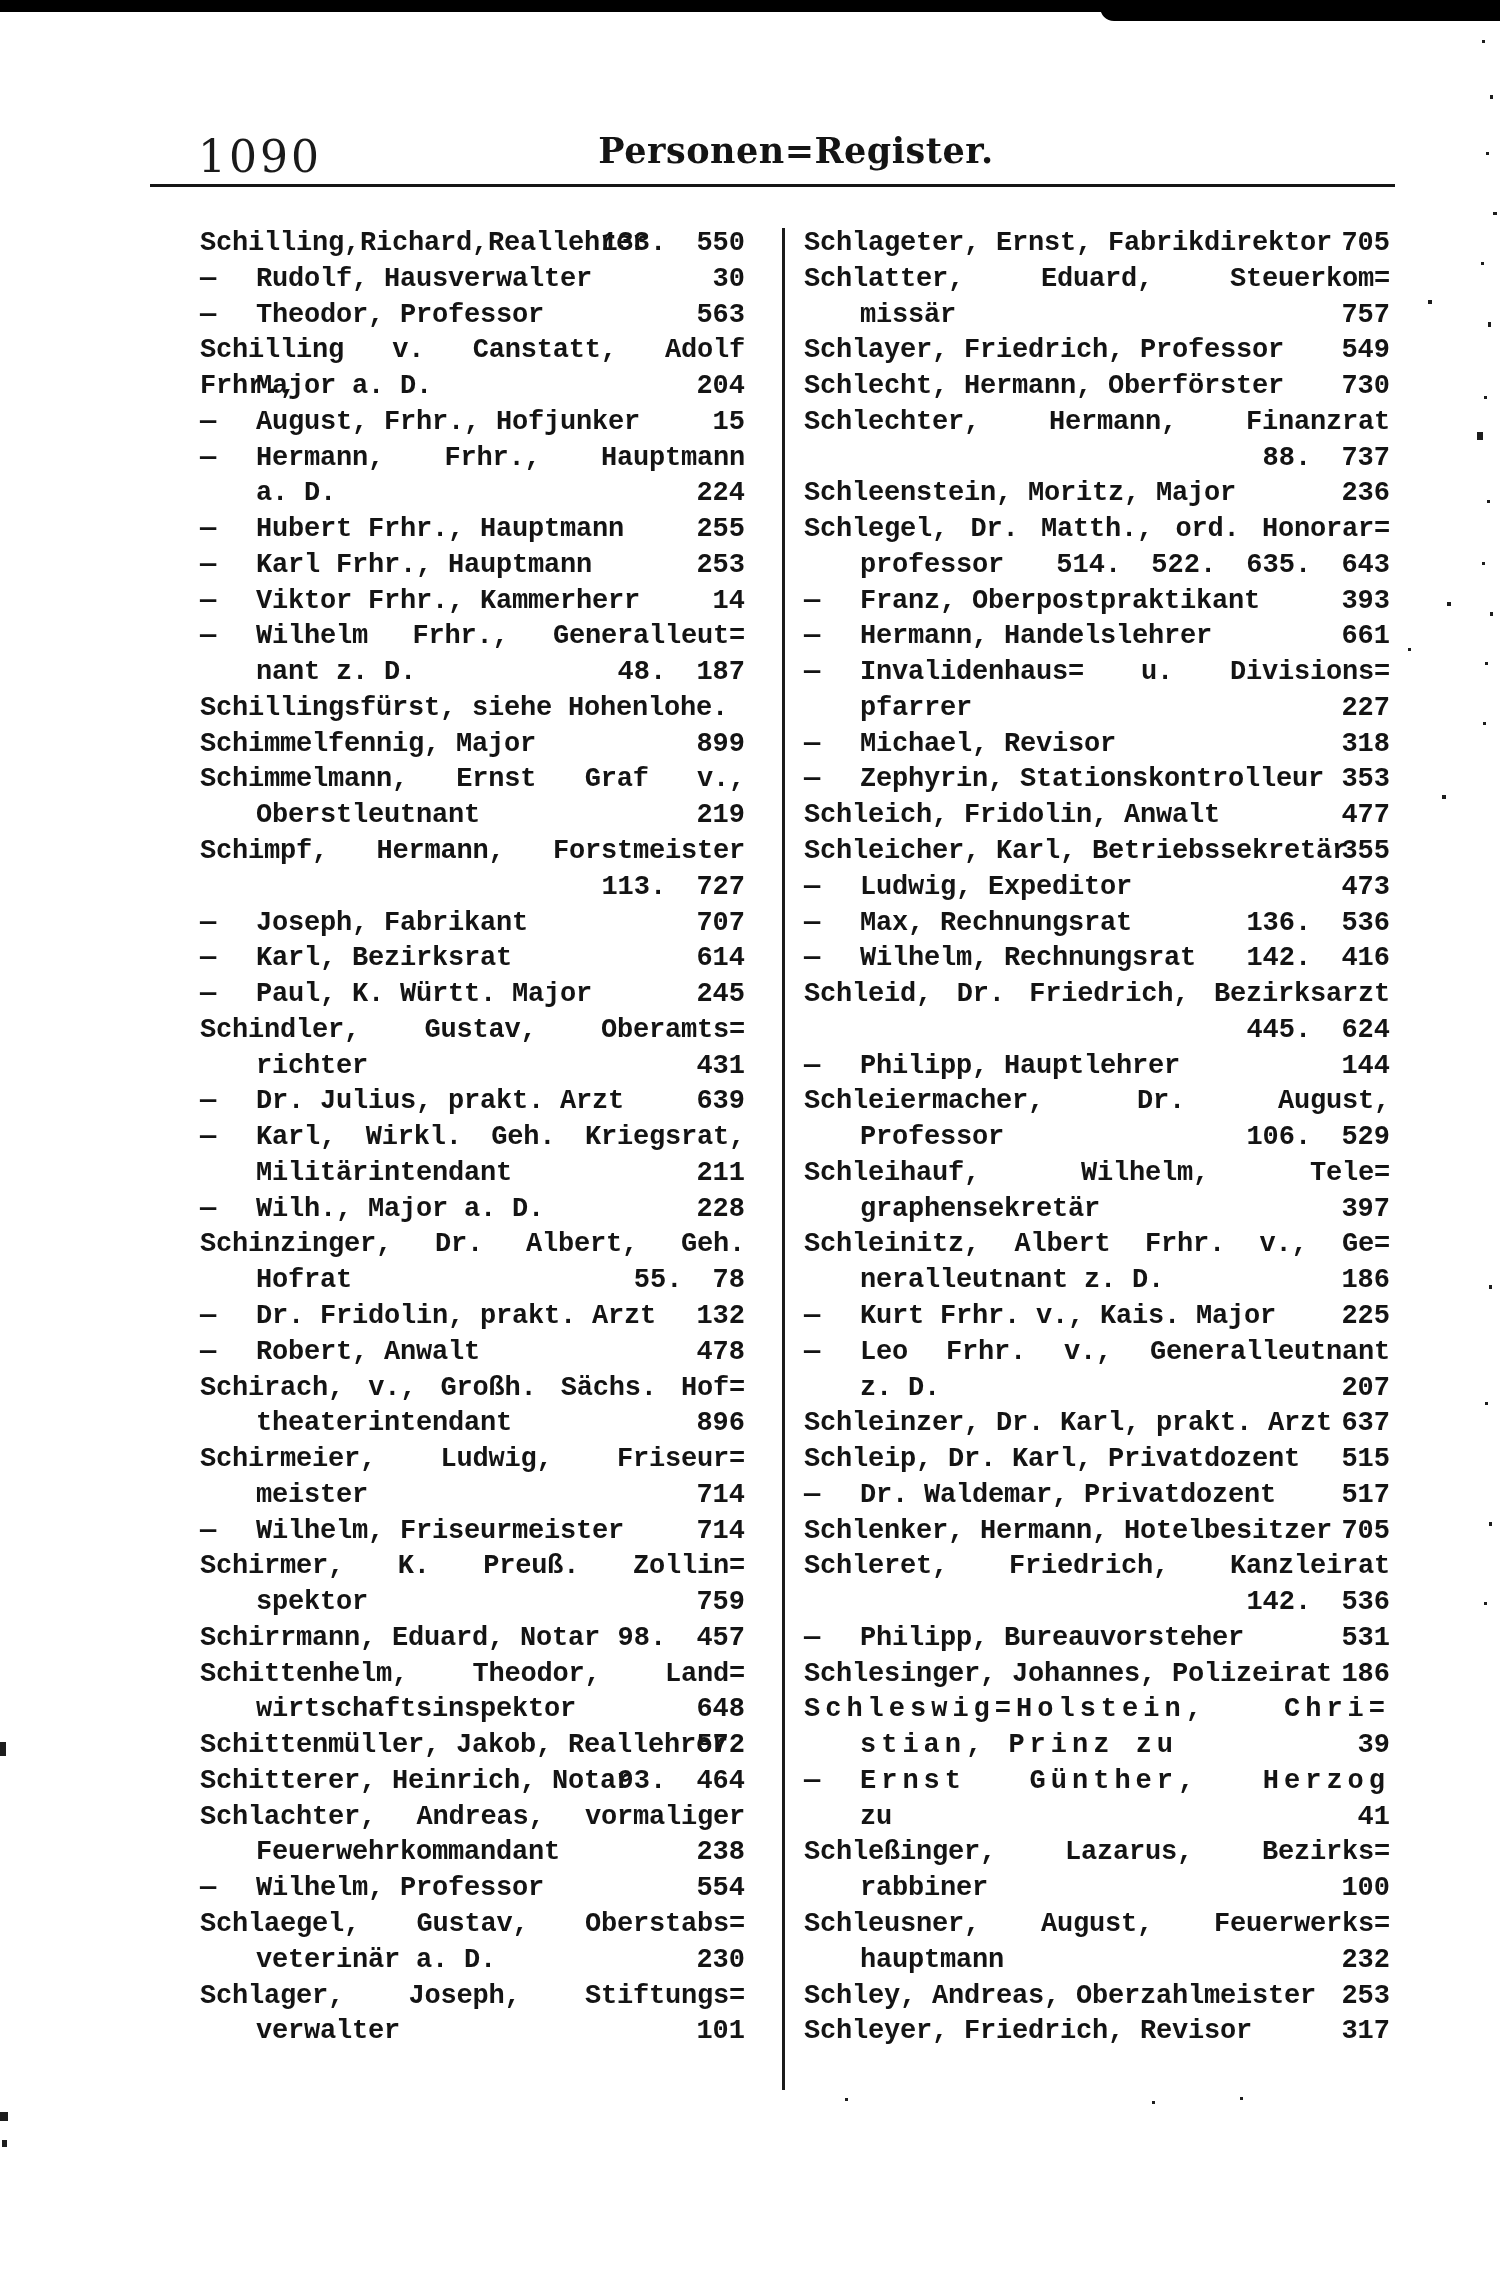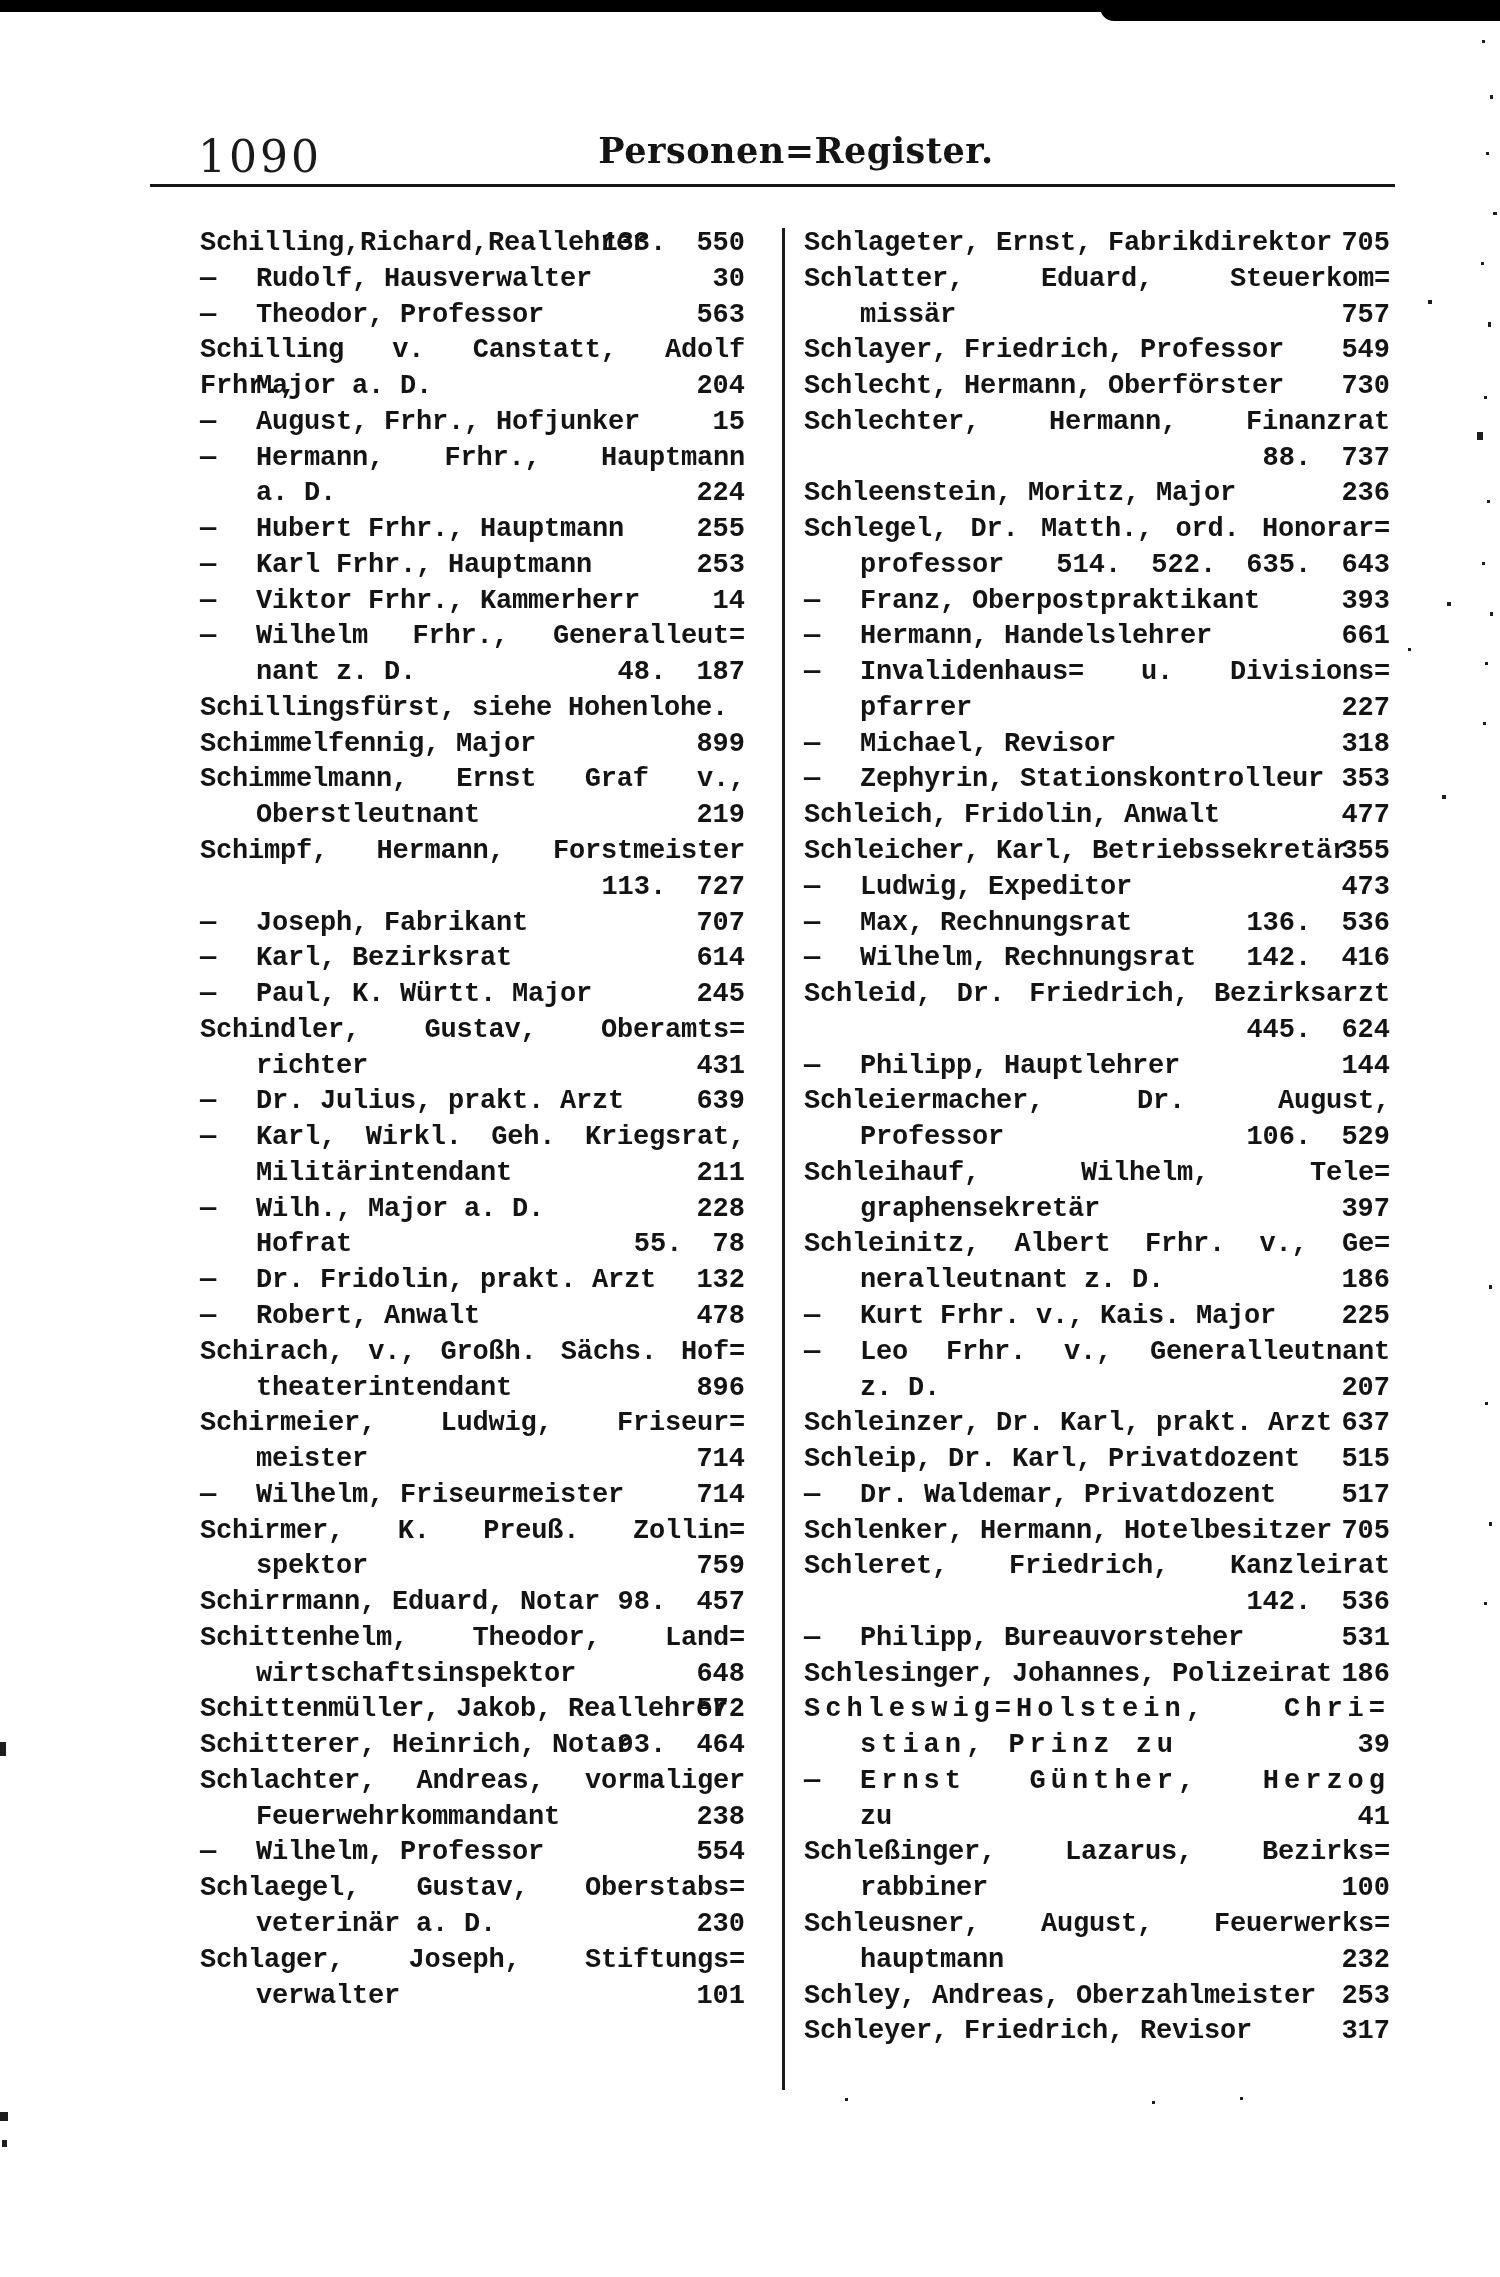--- a/index.html
+++ b/index.html
@@ -181,20 +181,23 @@
       <span class="txt"><span class="dash">—</span>Karl, Wirkl. Geh. Kriegsrat,</span>
     </div>
     <div class="ln cont">
       <span class="txt">Militärintendant</span>
       <span class="num">211</span>
     </div>
     <div class="ln">
       <span class="txt"><span class="dash">—</span>Wilh., Major a. D.</span>
       <span class="num">228</span>
     </div>
+    <div class="ln j">
+      <span class="txt">Schinzinger, Dr. Albert, Geh.</span>
+    </div>
     <div class="ln cont">
       <span class="txt">Hofrat</span>
       <span class="num">55. 78</span>
     </div>
     <div class="ln">
       <span class="txt"><span class="dash">—</span>Dr. Fridolin, prakt. Arzt</span>
       <span class="num">132</span>
     </div>
     <div class="ln">
       <span class="txt"><span class="dash">—</span>Robert, Anwalt</span>

